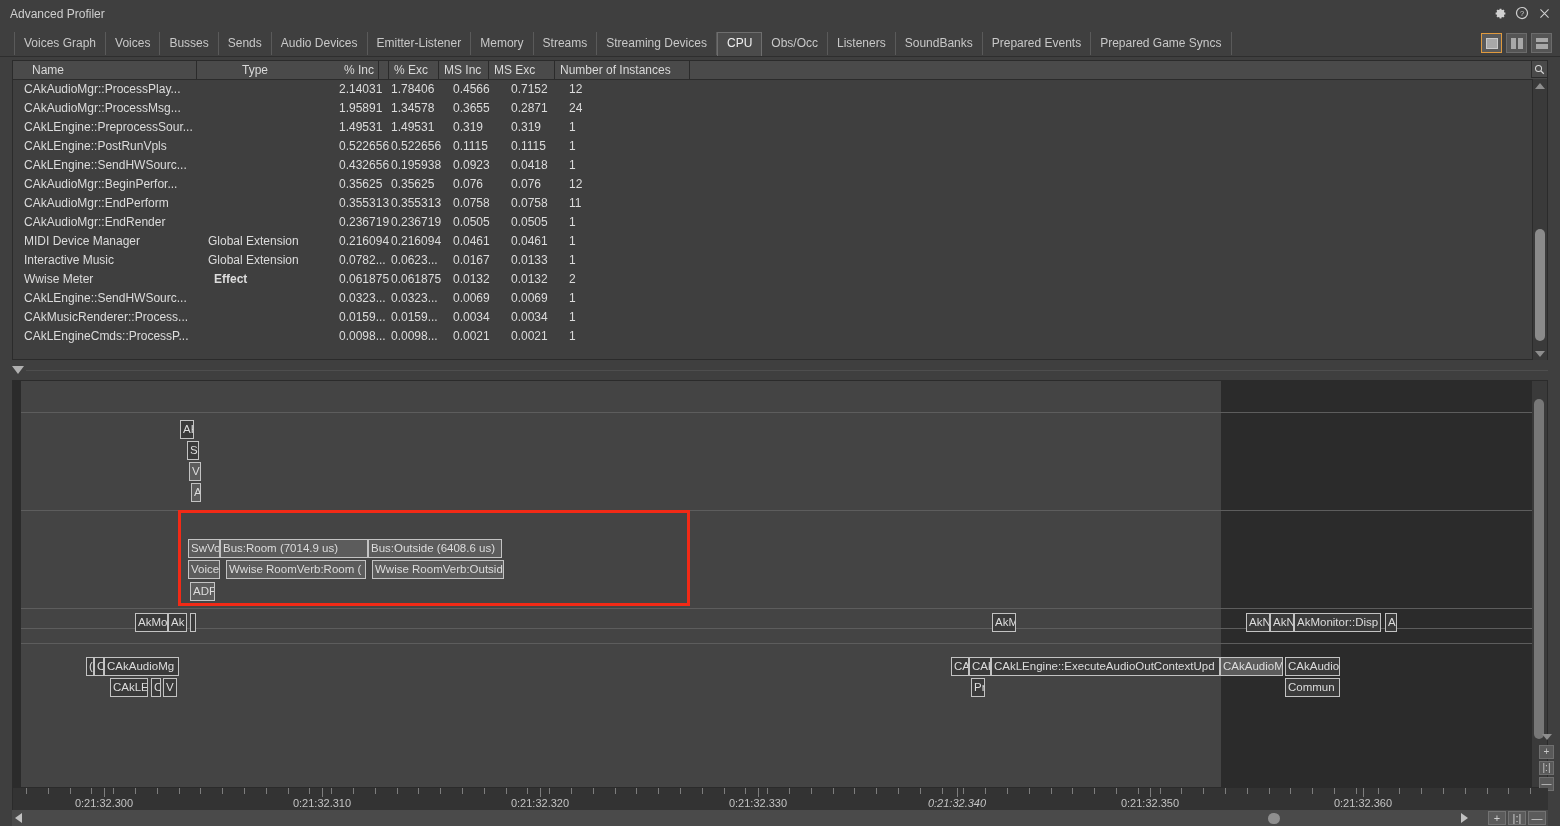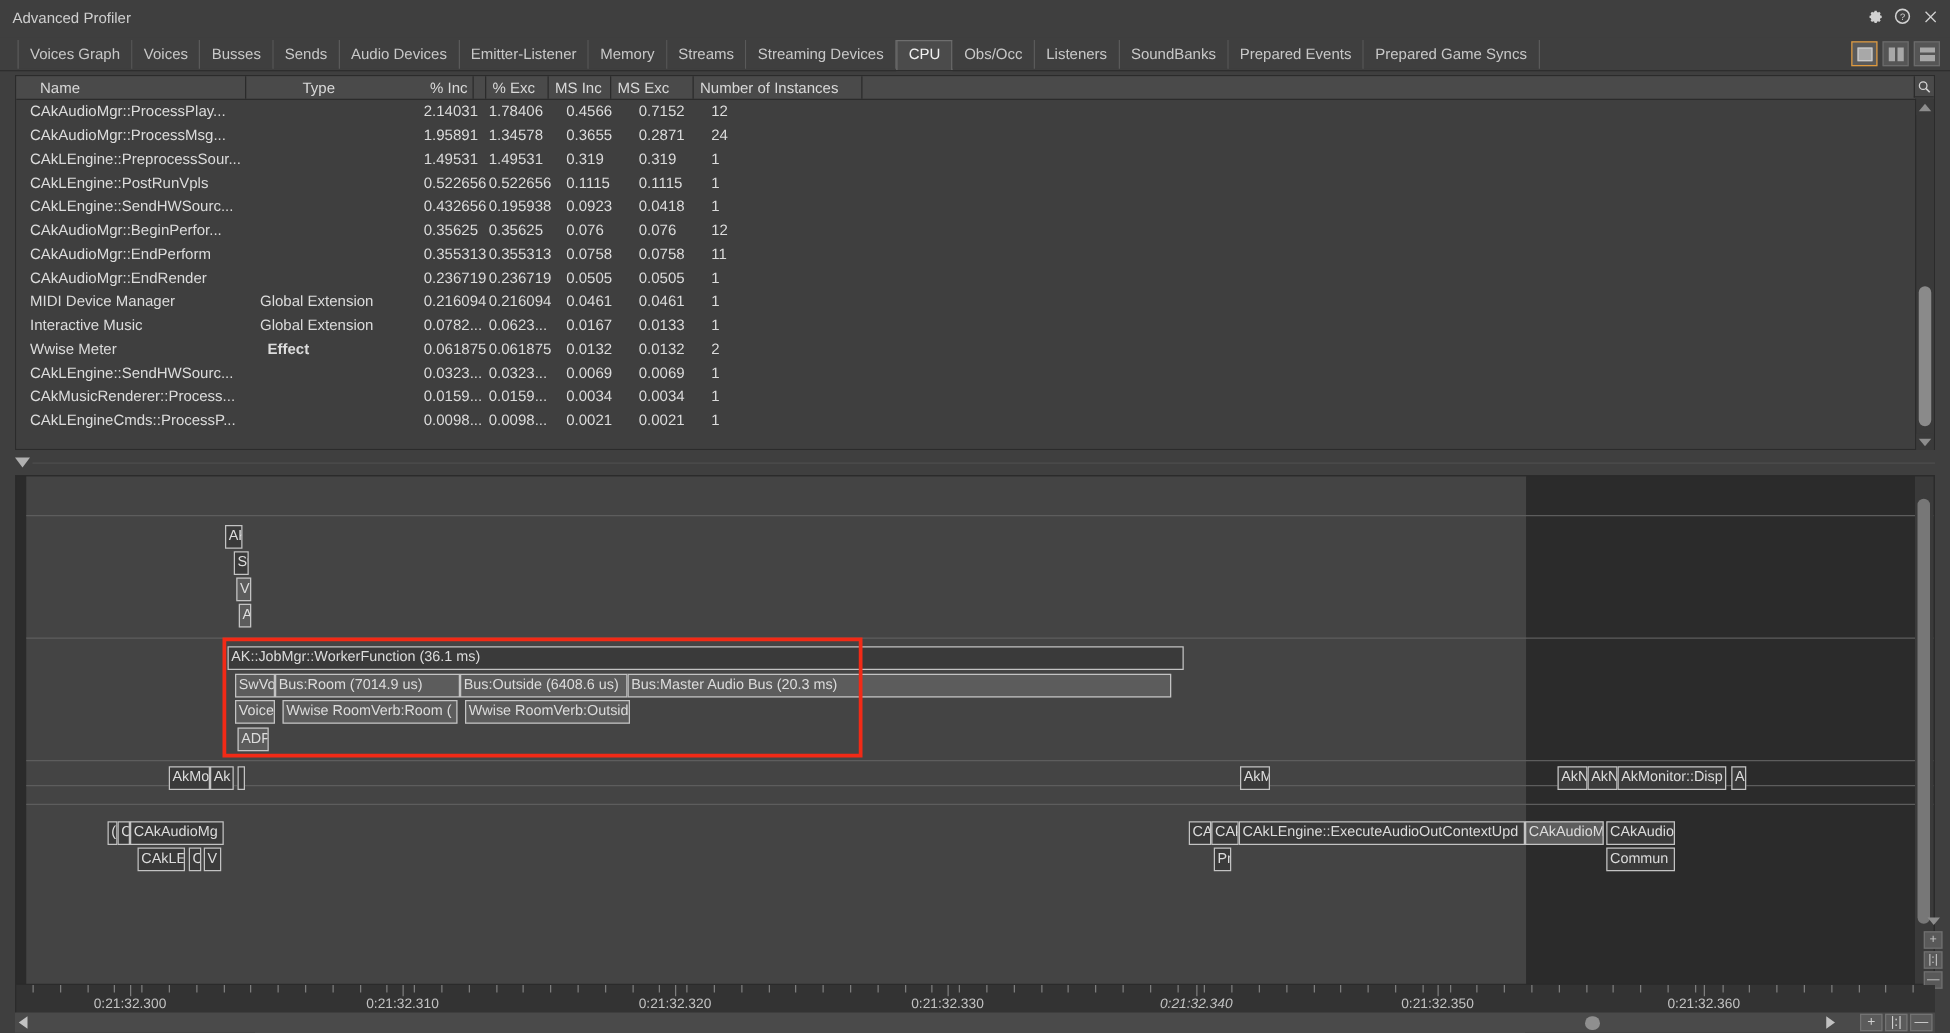--- a/index.html
+++ b/index.html
@@ -338,25 +338,23 @@
     <div class="tl-vscroll">
       <div class="tl-thumb"></div>
     </div>
   </div>
 
   <div id="tlblocks" style="position:absolute;left:0;top:0;width:1560px;height:788px;pointer-events:none;">
       <div class="blk dk" style="left: 180px; top: 420px; width: 14px; pointer-events: auto;">AK</div>
       <div class="blk dk" style="left: 187px; top: 441px; width: 12px; pointer-events: auto;">Sw</div>
       <div class="blk lt" style="left: 189px; top: 462px; width: 12px; pointer-events: auto;">V</div>
       <div class="blk lt" style="left: 191px; top: 483px; width: 10px; pointer-events: auto;">A</div>
-      <div class="blk dk" style="left: 182px; top: 517px; width: 765px; pointer-events: auto;">AK::JobMgr::WorkerFunction (36.1 ms)</div>
       <div class="blk lt" style="left: 188px; top: 539px; width: 32px; pointer-events: auto;">SwVo</div>
       <div class="blk lt" style="left: 220px; top: 539px; width: 148px; pointer-events: auto;">Bus:Room (7014.9 us)</div>
       <div class="blk lt" style="left: 368px; top: 539px; width: 134px; pointer-events: auto;">Bus:Outside (6408.6 us)</div>
-      <div class="blk lt" style="left: 502px; top: 539px; width: 435px; pointer-events: auto;">Bus:Master Audio Bus (20.3 ms)</div>
       <div class="blk lt" style="left: 188px; top: 560px; width: 32px; pointer-events: auto;">Voice</div>
       <div class="blk lt" style="left: 226px; top: 560px; width: 140px; pointer-events: auto;">Wwise RoomVerb:Room (</div>
       <div class="blk lt" style="left: 372px; top: 560px; width: 132px; pointer-events: auto;">Wwise RoomVerb:Outsid</div>
       <div class="blk lt" style="left: 190px; top: 582px; width: 25px; pointer-events: auto;">ADP</div>
       <div class="blk dk" style="left: 135px; top: 613px; width: 33px; pointer-events: auto;">AkMo</div>
       <div class="blk dk" style="left: 168px; top: 613px; width: 19px; pointer-events: auto;">Ak</div>
       <div class="blk dk" style="left: 190px; top: 613px; width: 6px; pointer-events: auto;"></div>
       <div class="blk dk" style="left: 992px; top: 613px; width: 24px; pointer-events: auto;">AkM</div>
       <div class="blk dk" style="left: 1246px; top: 613px; width: 24px; pointer-events: auto;">AkN</div>
       <div class="blk dk" style="left: 1270px; top: 613px; width: 24px; pointer-events: auto;">AkN</div>

